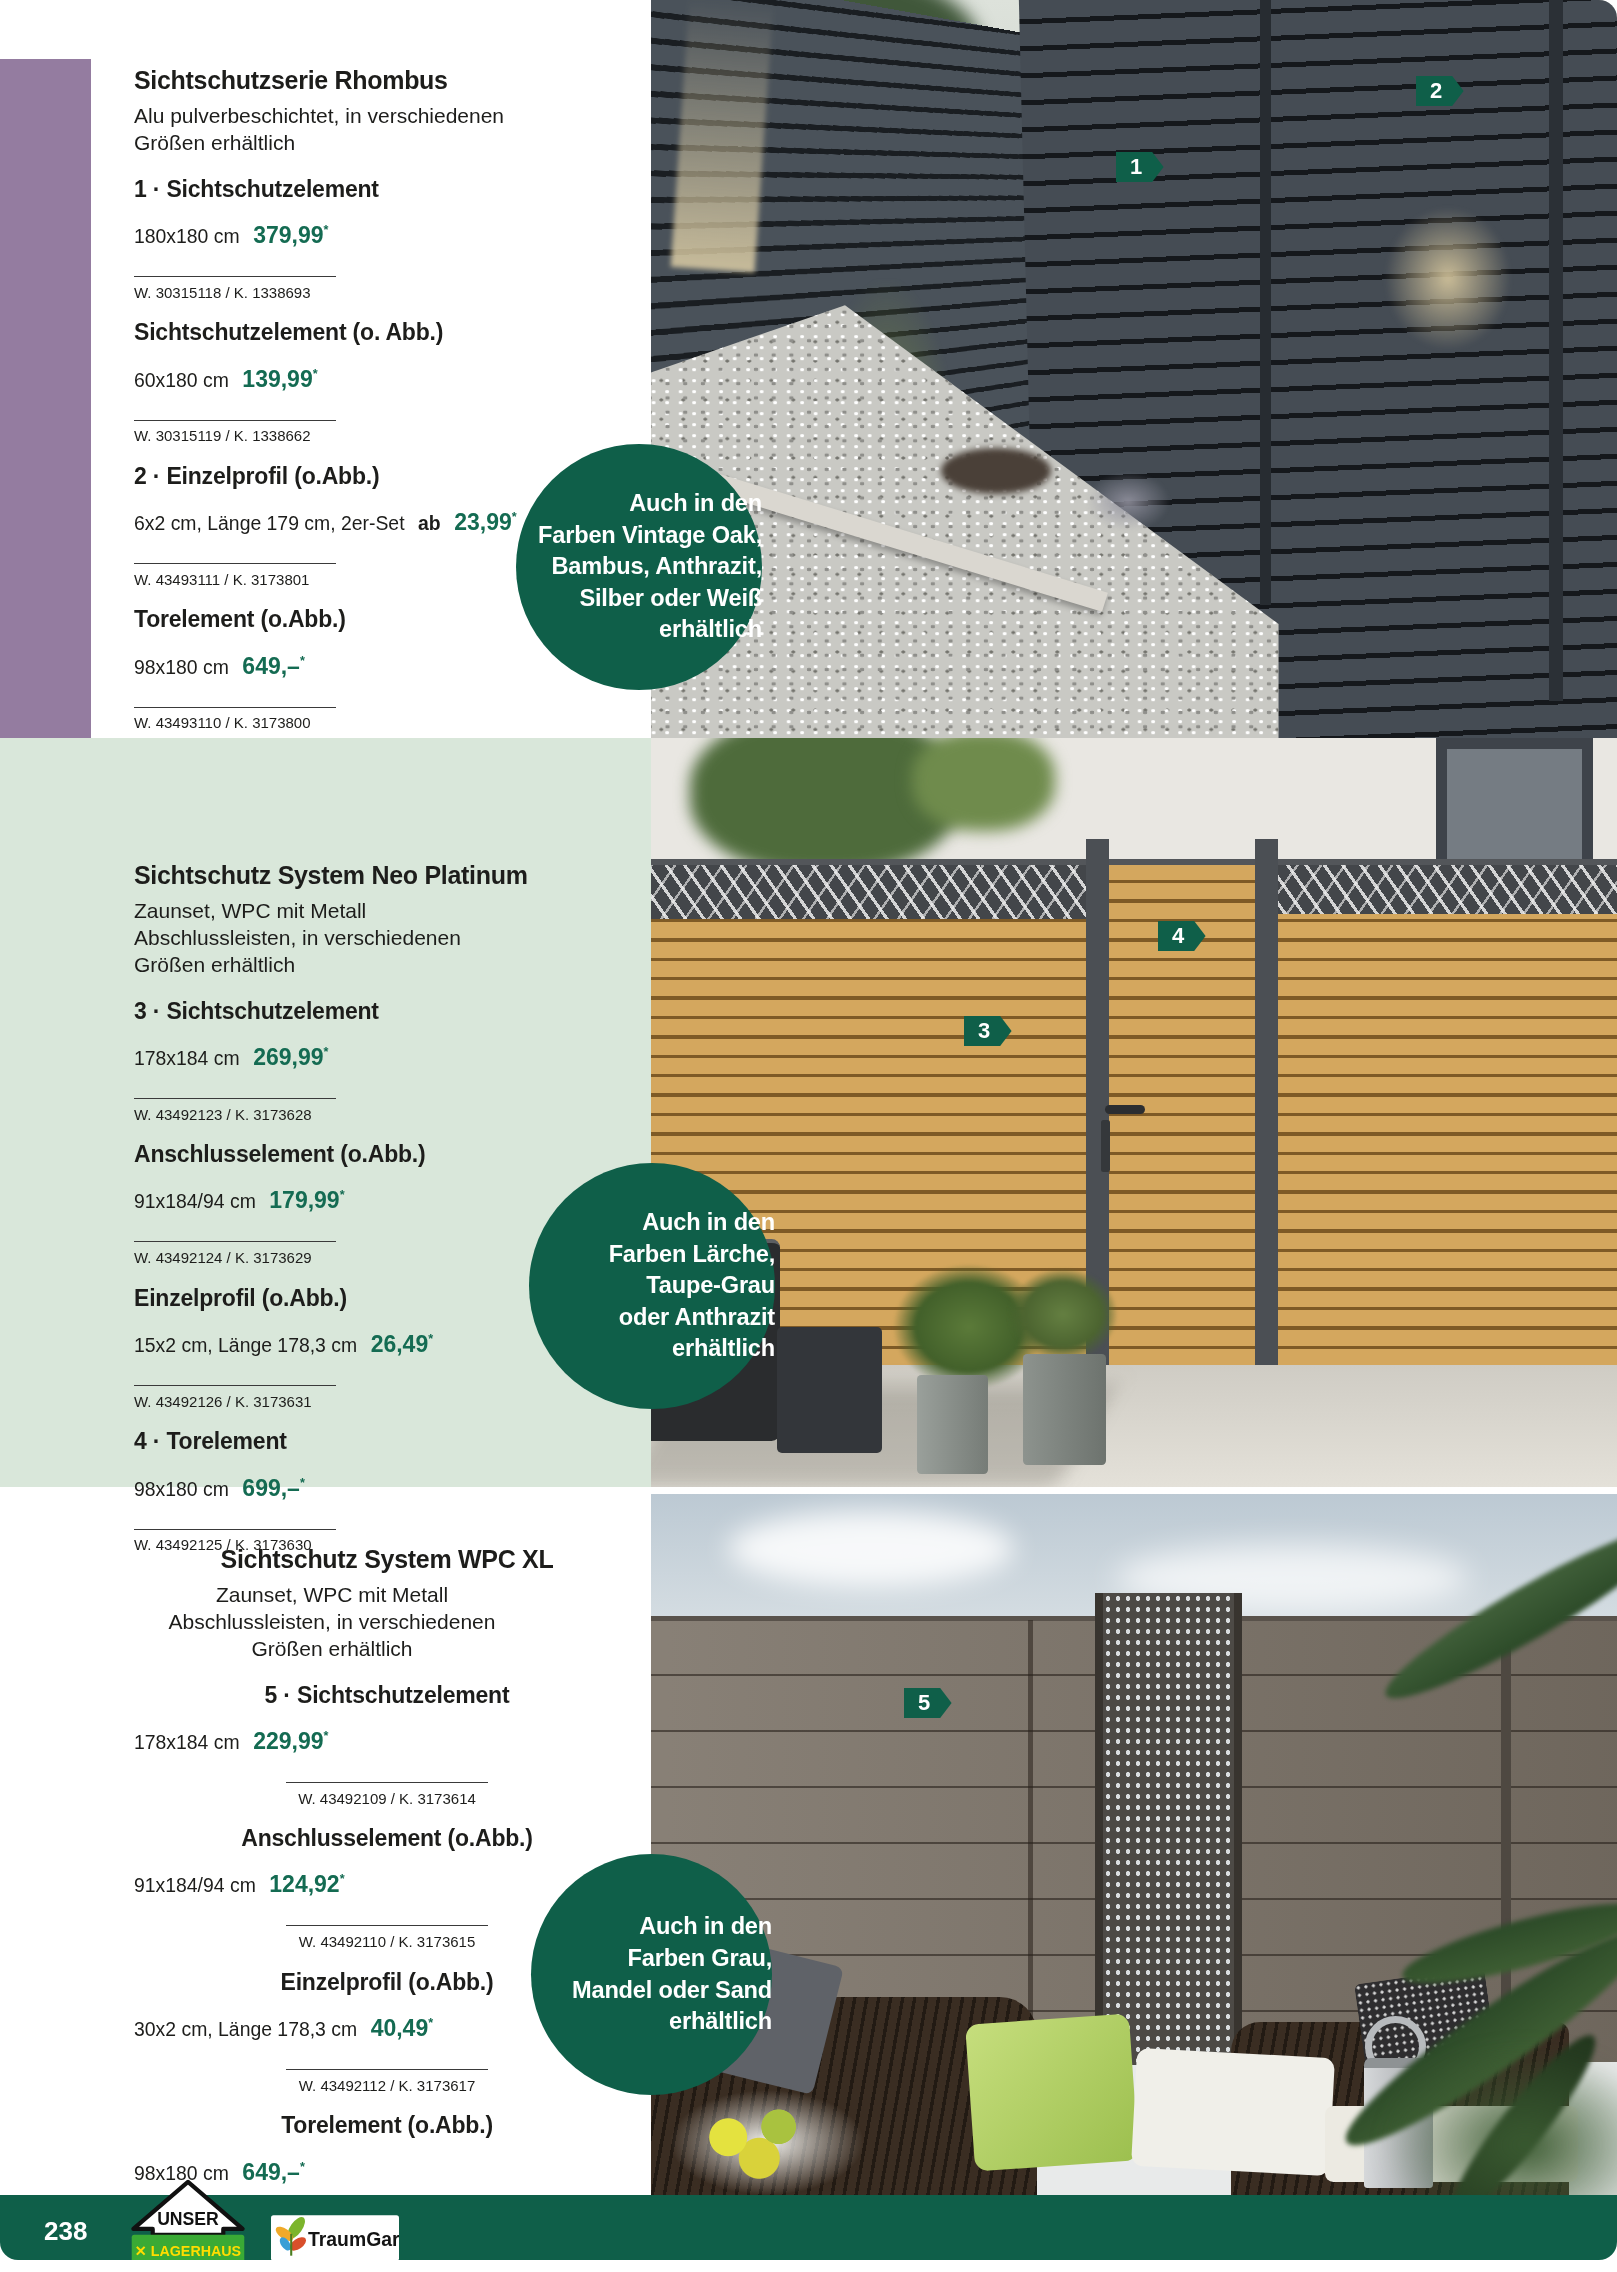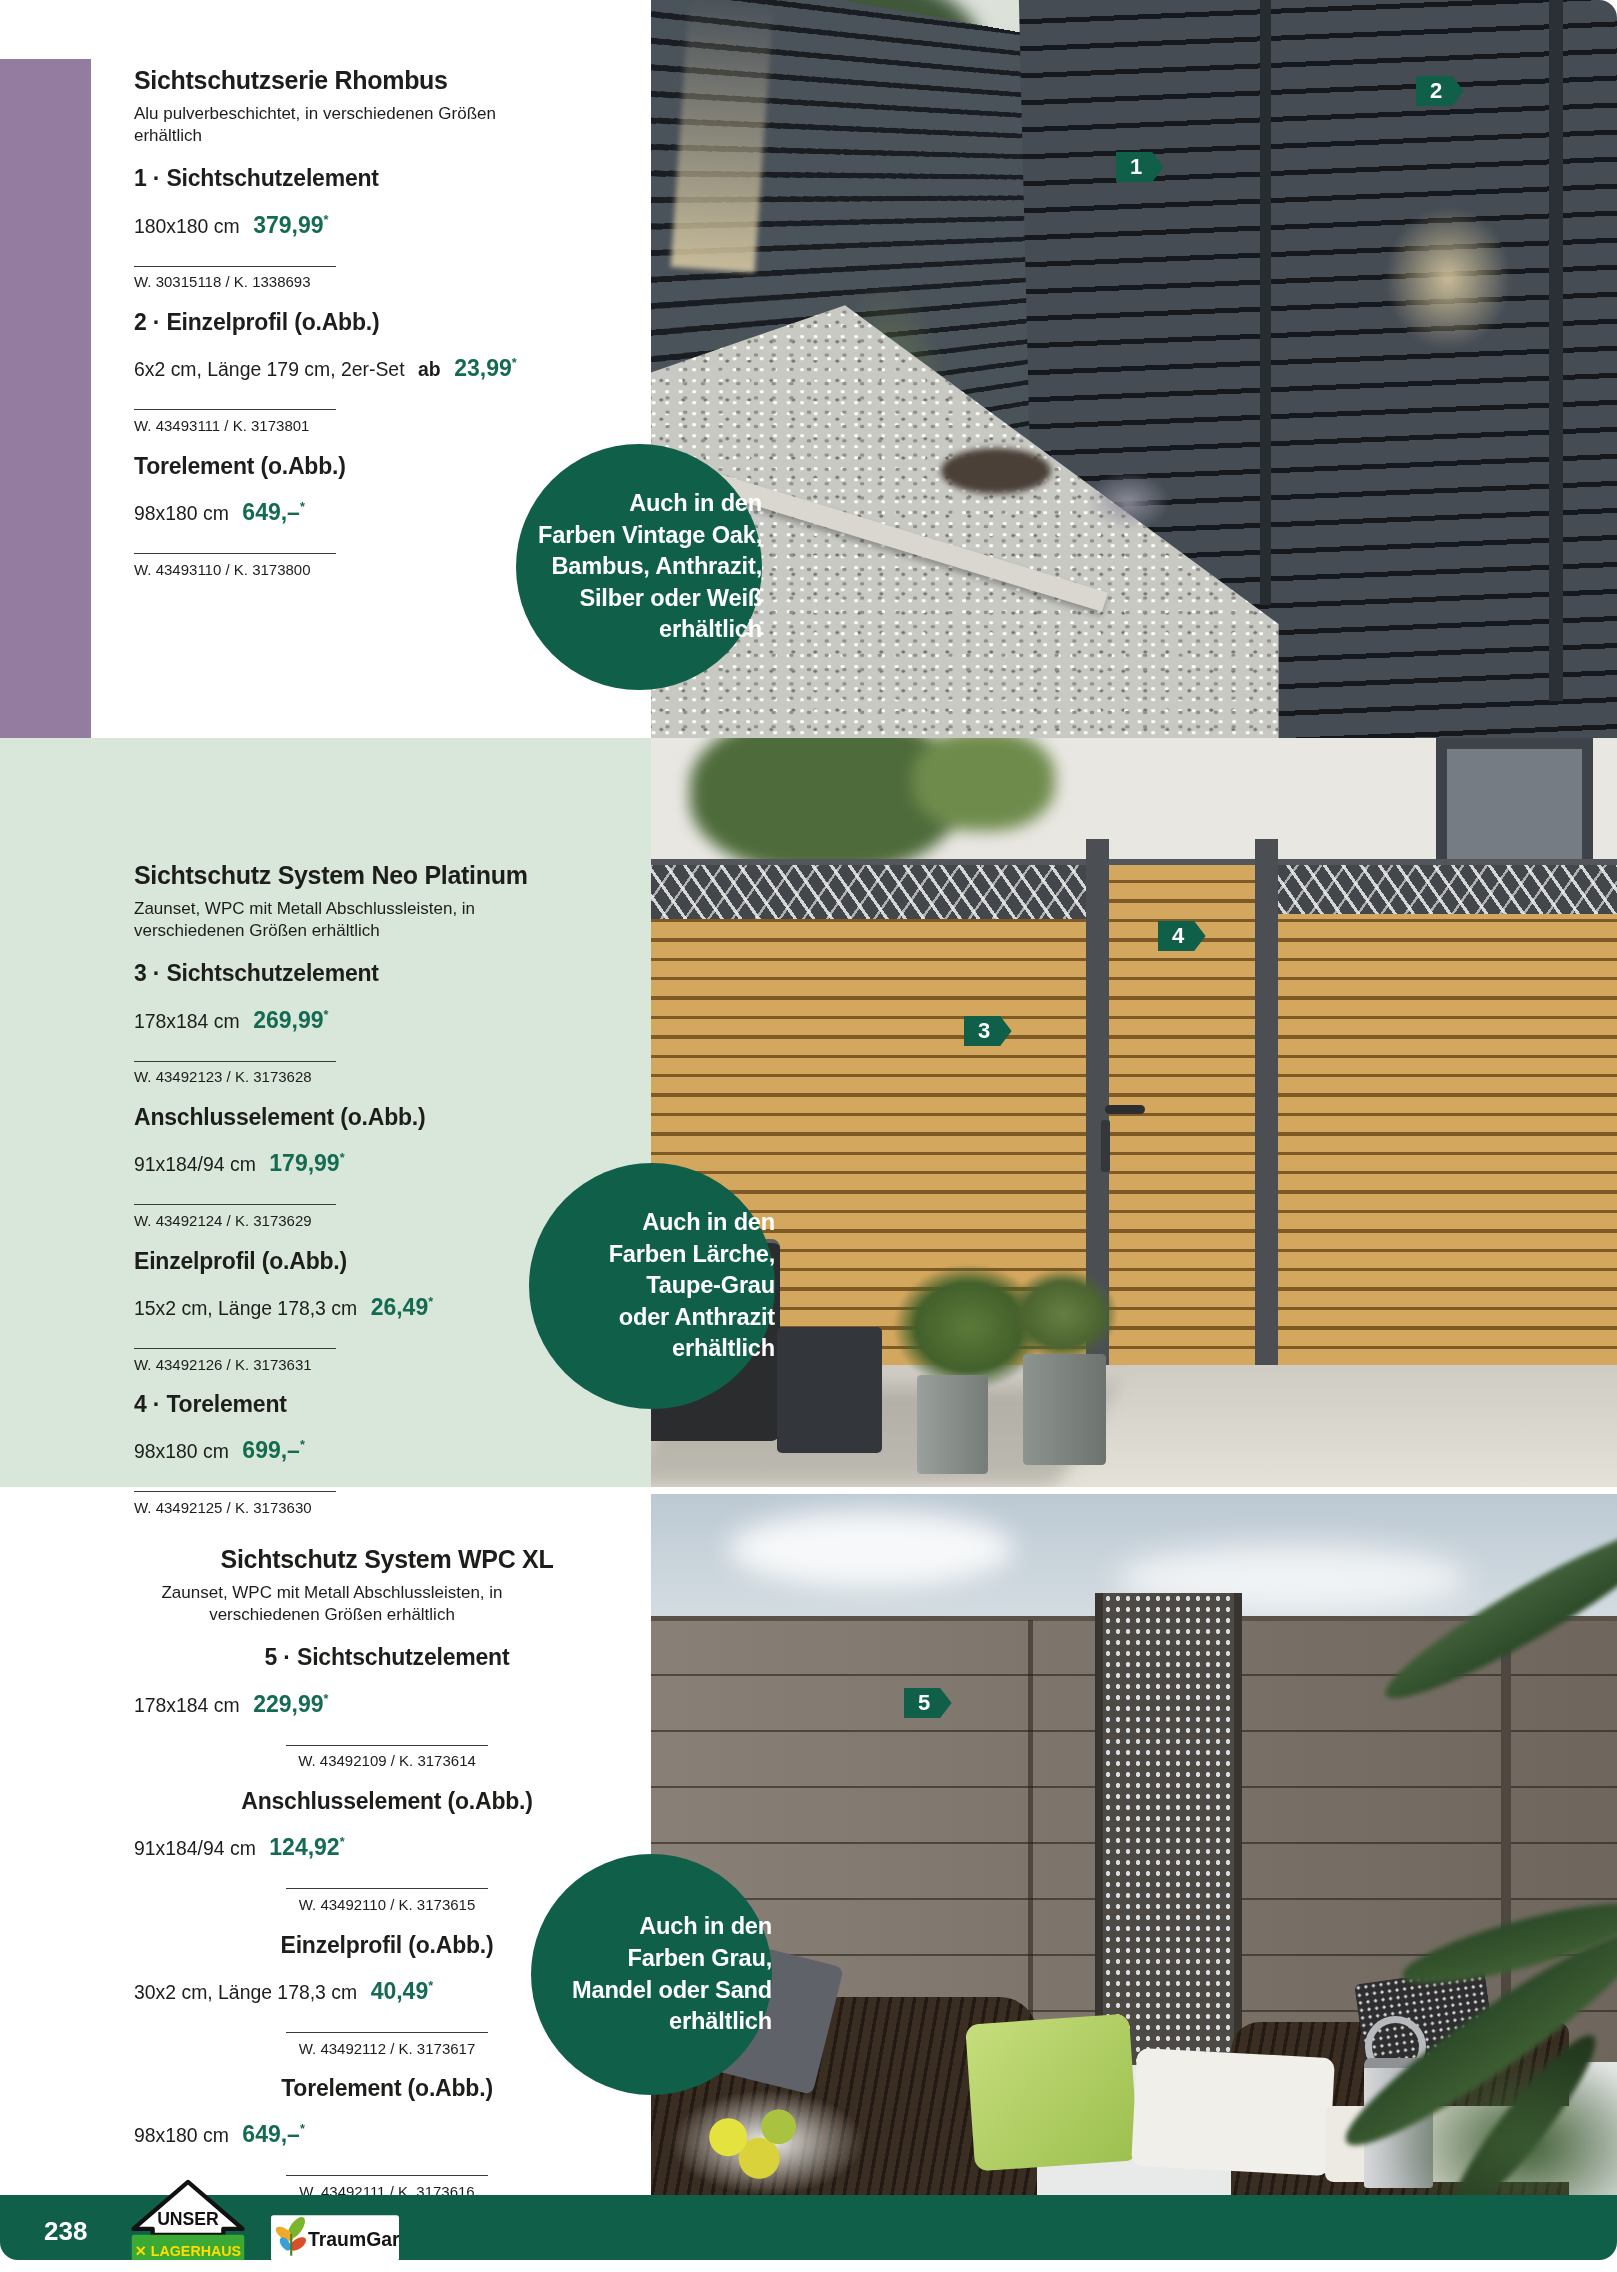--- a/index.html
+++ b/index.html
@@ -10,21 +10,21 @@
   #purple-bar{position:absolute;left:0;top:59px;width:91px;height:795px;background:#947CA0;}
   #paving-icon{position:absolute;left:10px;bottom:15px;width:71px;height:71px;}
 
   
   #green-band{position:absolute;left:0;top:738px;width:1617px;height:749px;background:#D9E7DA;}
 
   
   .text-col{position:absolute;left:134px;width:506px;}
   #sec1{top:66px;} #sec2{top:861px;} #sec3{top:1545px;text-align:center;}
   .sec-heading{font-size:25px;font-weight:700;margin:0 0 8.4px;letter-spacing:-0.3px;}
-  .sec-desc{font-size:17px;margin:0 0 3.4px;line-height:1.28;max-width:396px;}
+  .sec-desc{font-size:21px;margin:0 0 3.4px;line-height:1.28;max-width:396px;}
   .prod{margin-top:18.5px;}
   .prod-name{font-size:23px;font-weight:700;margin:0 0 7.6px;letter-spacing:-0.2px;}
   .prod-line{font-size:19.4px;display:flex;align-items:baseline;gap:13.5px;white-space:nowrap;}
   .ab{font-weight:700;}
   .price{color:#146B52;font-weight:700;font-size:23px;}
   .price sup{font-size:0.55em;}
   .sku{font-size:15px;border-top:1.7px solid #3a3a3a;padding-top:6.7px;margin-top:7.6px;
        display:inline-block;min-width:202px;}
 
   
@@ -181,20 +181,28 @@
 
     <div class="prod">
       <p class="prod-name">1 · Sichtschutzelement</p>
       <p class="prod-line">
           <span>180x180 cm</span>
           <span class="price"><span>379,99</span><sup>*</sup></span>
         </p>
       <span class="sku">W. 30315118 / K. 1338693</span>
     </div>
     <div class="prod">
+      <p class="prod-name">Sichtschutzelement (o. Abb.)</p>
+      <p class="prod-line">
+          <span>60x180 cm</span>
+          <span class="price"><span>139,99</span><sup>*</sup></span>
+        </p>
+      <span class="sku">W. 30315119 / K. 1338662</span>
+    </div>
+    <div class="prod">
       <p class="prod-name">2 · Einzelprofil (o.Abb.)</p>
       <p class="prod-line">
           <span>6x2 cm, Länge 179 cm, 2er-Set</span>
           <span class="ab">ab</span>
           <span class="price"><span>23,99</span><sup>*</sup></span>
         </p>
       <span class="sku">W. 43493111 / K. 3173801</span>
     </div>
     <div class="prod">
       <p class="prod-name">Torelement (o.Abb.)</p>

